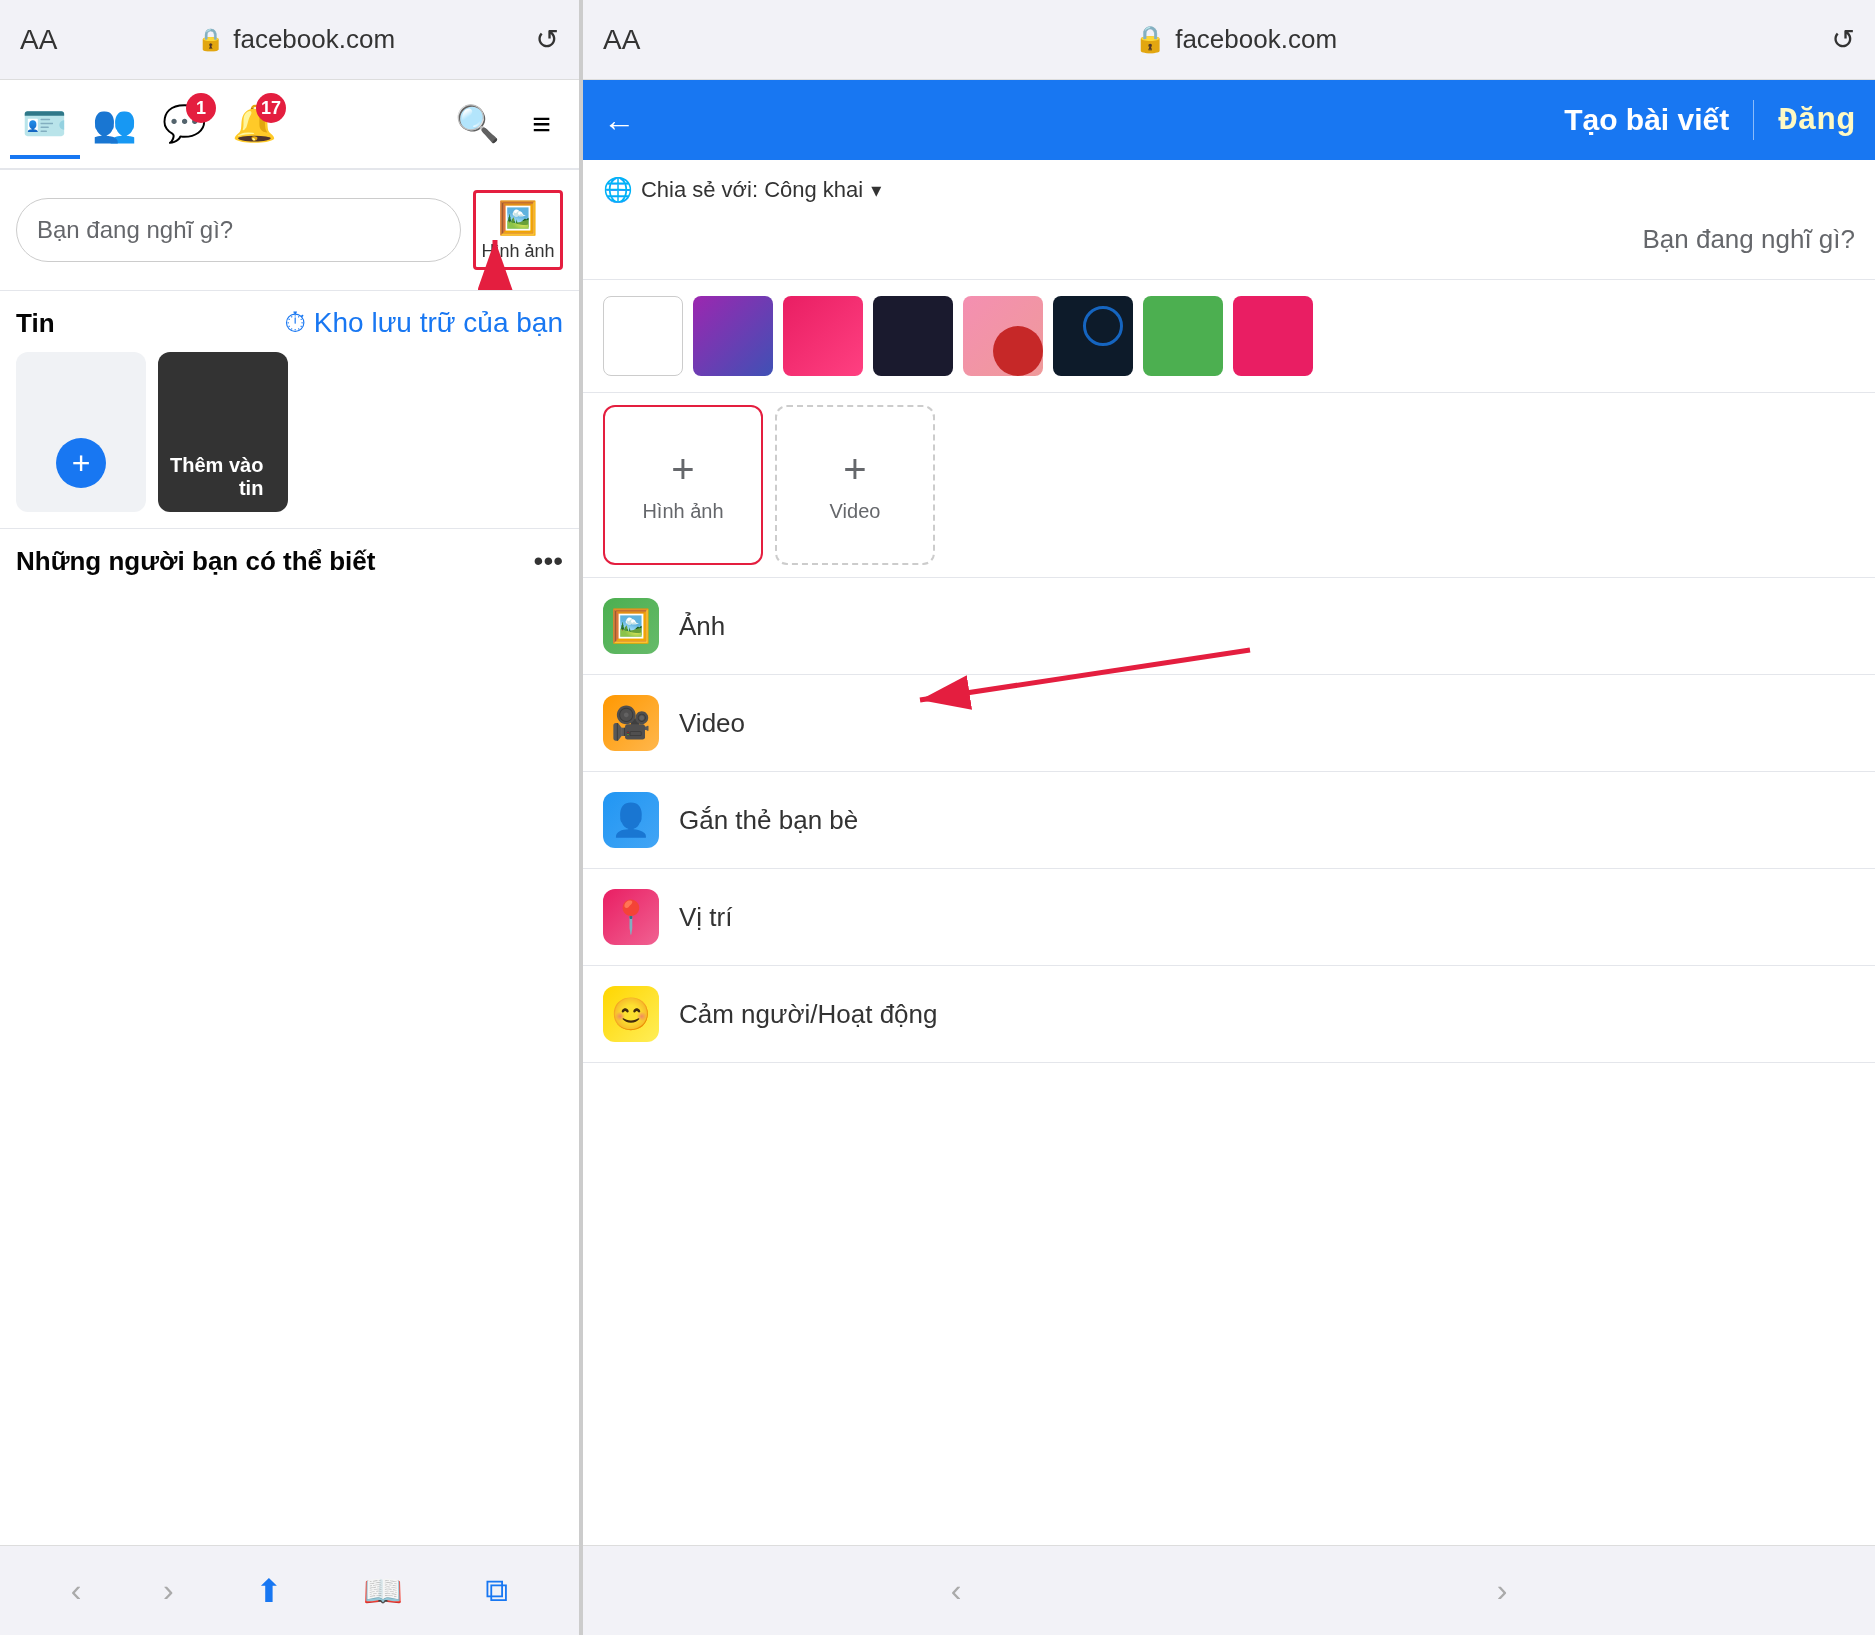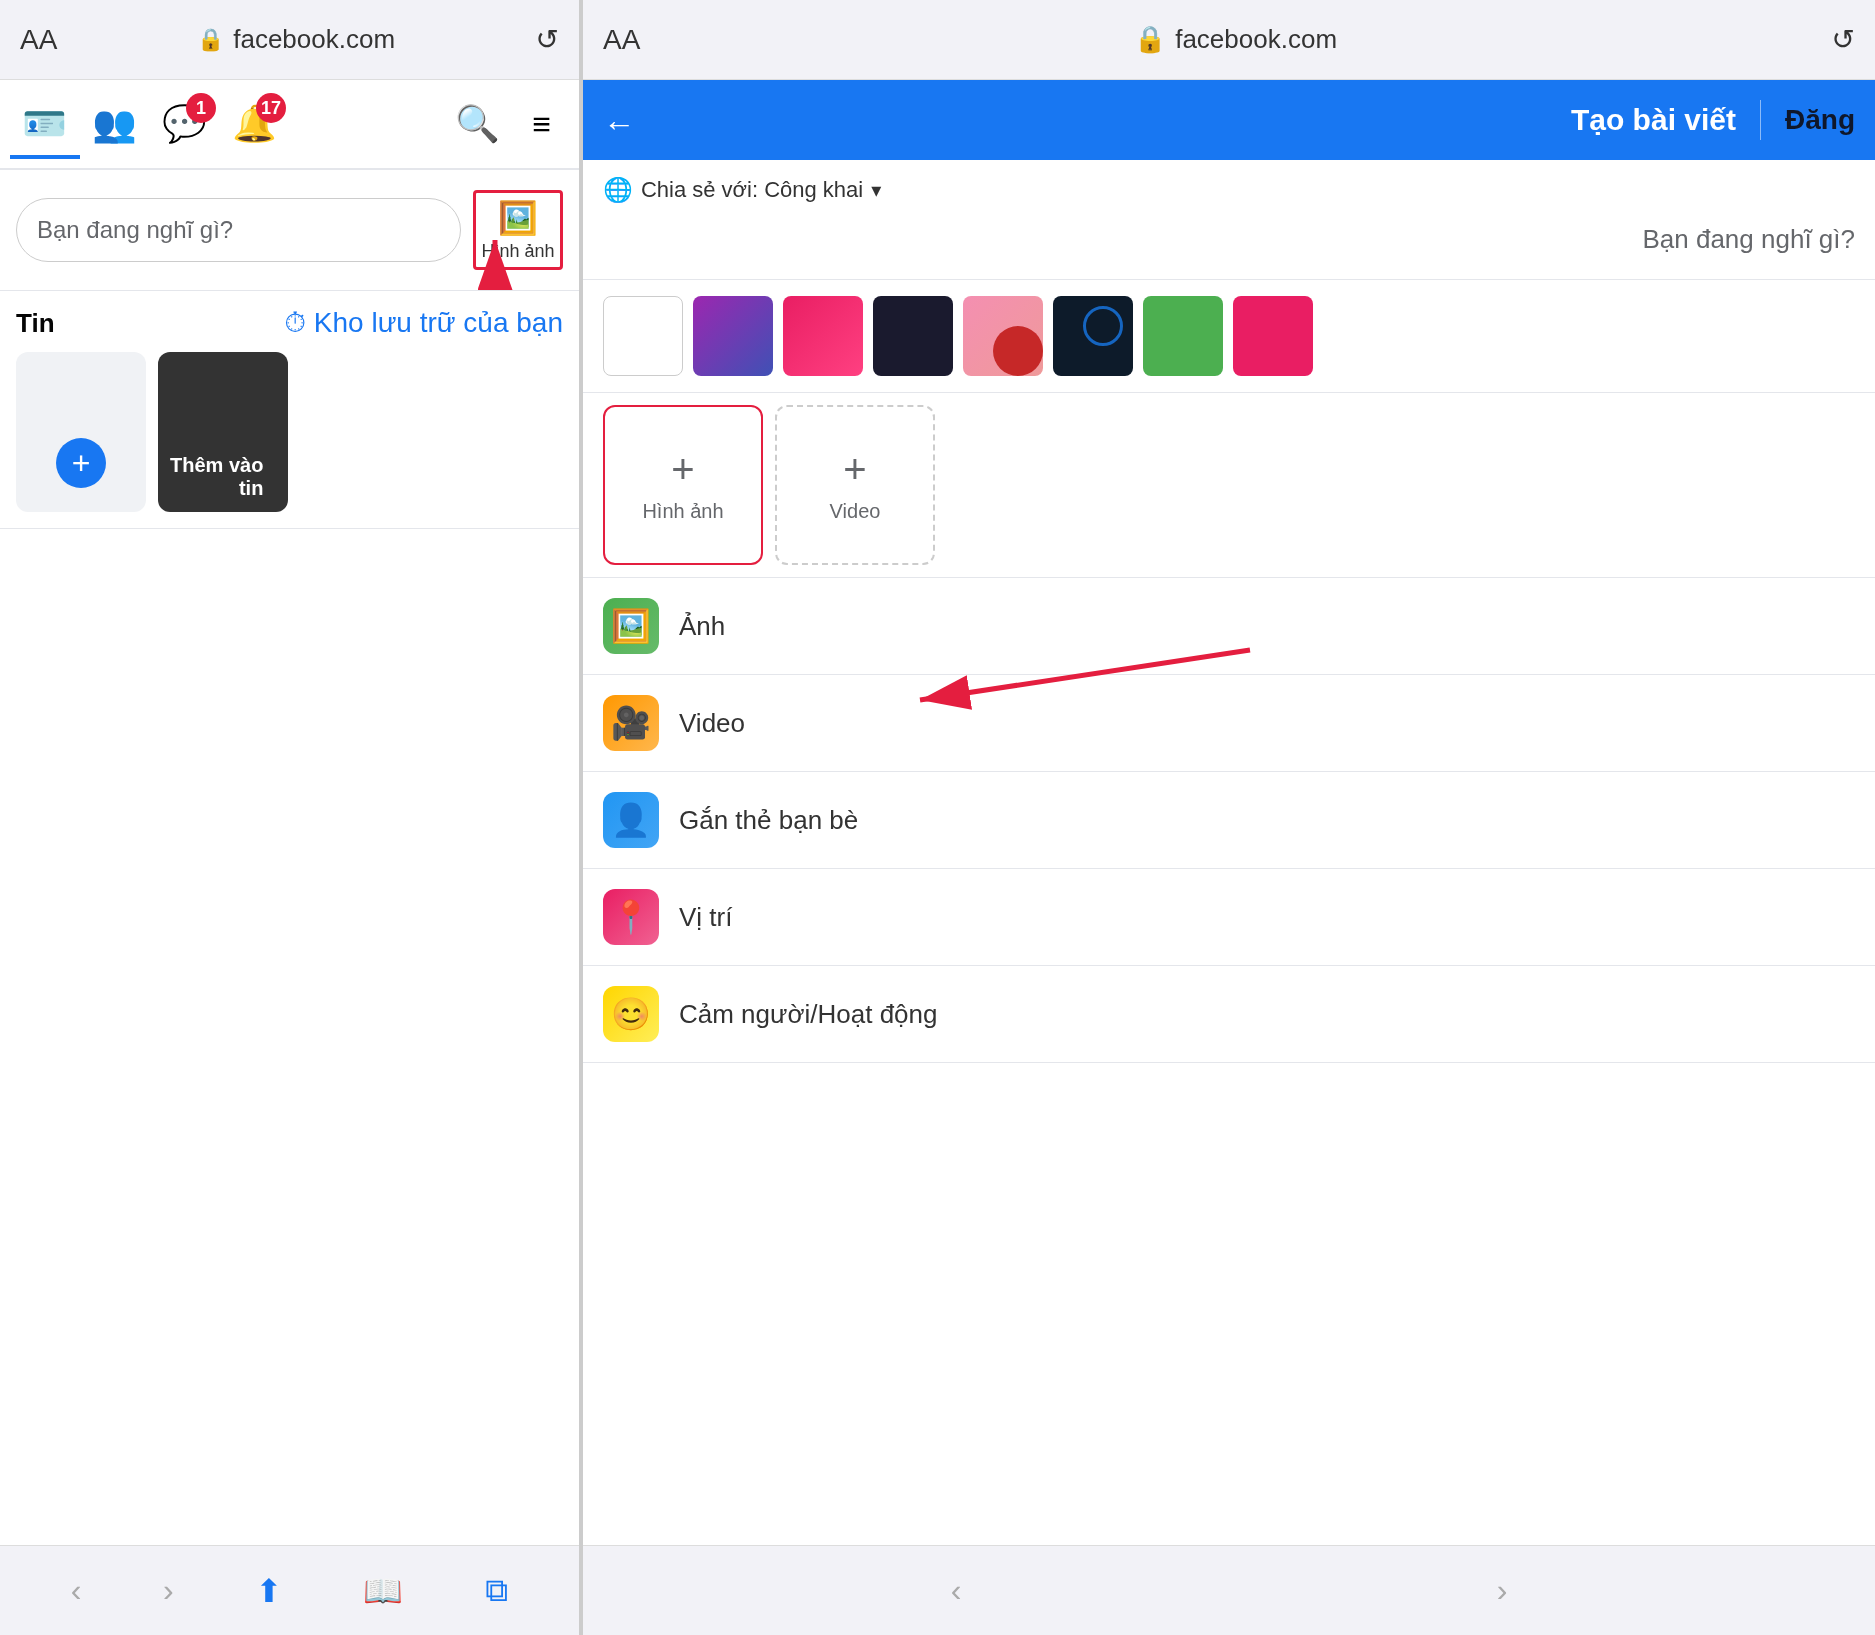--- a/index.html
+++ b/index.html
@@ -348,24 +348,25 @@
     }
 
     .tao-bai-header .title {
       font-size: 30px;
       font-weight: 700;
       color: white;
       flex: 1;
     }
 
     .tao-bai-header .dang-btn {
-      font-size: 28px;
+      font-size: 32px;
       font-weight: 700;
-      color: #0f172a;
-      cursor: pointer;
+      color: #fef9c3;
+      cursor: pointer;
+      font-family: Liberation Mono, monospace;
     }
 
     .tao-bai-header .divider {
       width: 1px;
       height: 40px;
       background: rgba(255,255,255,0.5);
       margin: 0 8px;
     }
 
     
@@ -600,20 +601,26 @@
       <div class="tin-stories">
         <div class="story-add">
           <div class="plus-circle">+</div>
         </div>
         <div class="story-dark">
           <span class="them-vao">Thêm vào<br>tin</span>
         </div>
       </div>
     </div>
 
+    <div class="nguoi-ban">
+      <div class="nguoi-ban-header">
+        <span class="title">Những người bạn có thể biết</span>
+        <span class="dots">•••</span>
+      </div>
+    </div>
 
     <div class="browser-bottom-left">
       <span class="nav-btn disabled">‹</span>
       <span class="nav-btn disabled">›</span>
       <span class="nav-btn">⬆</span>
       <span class="nav-btn">📖</span>
       <span class="nav-btn">⧉</span>
     </div>
   </div>
 

